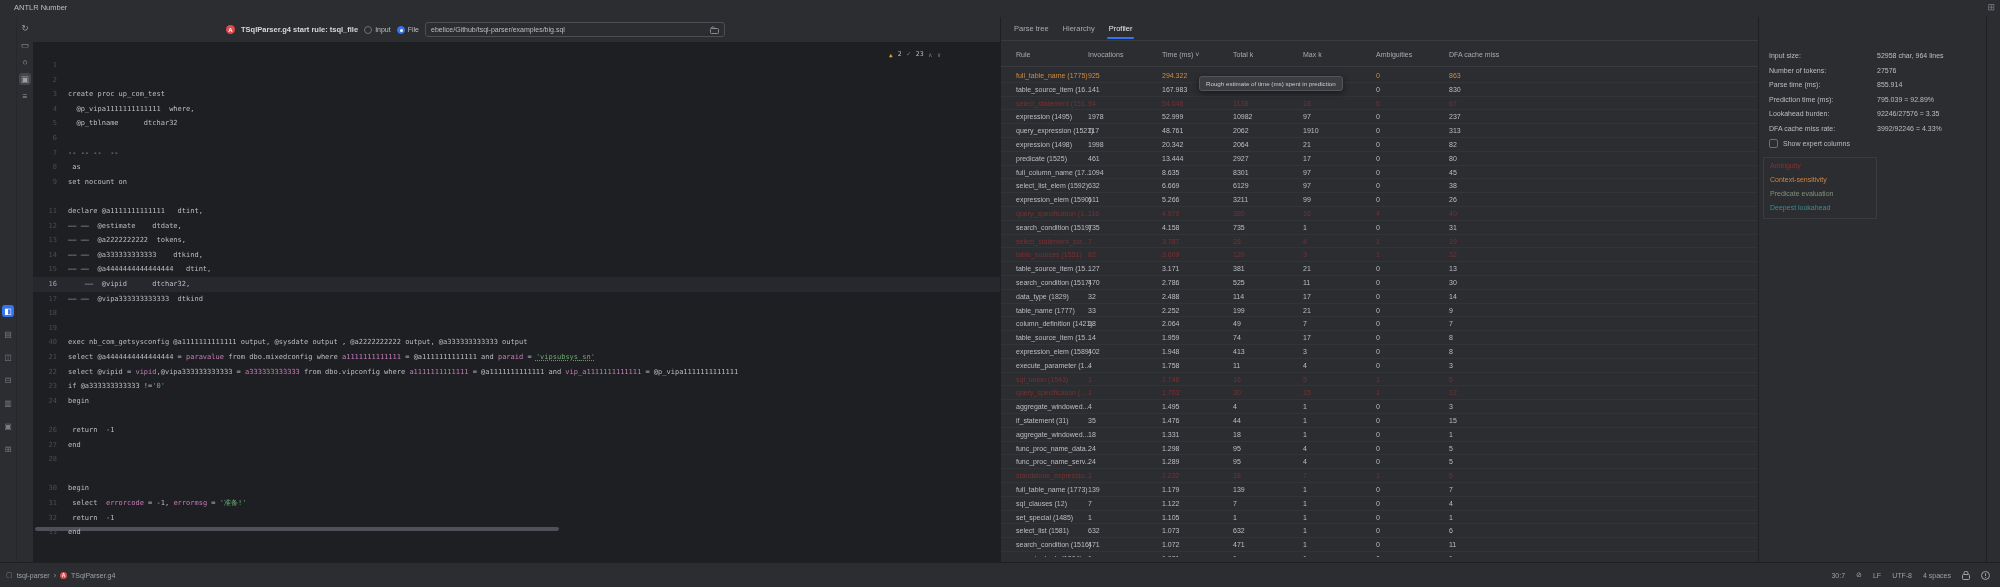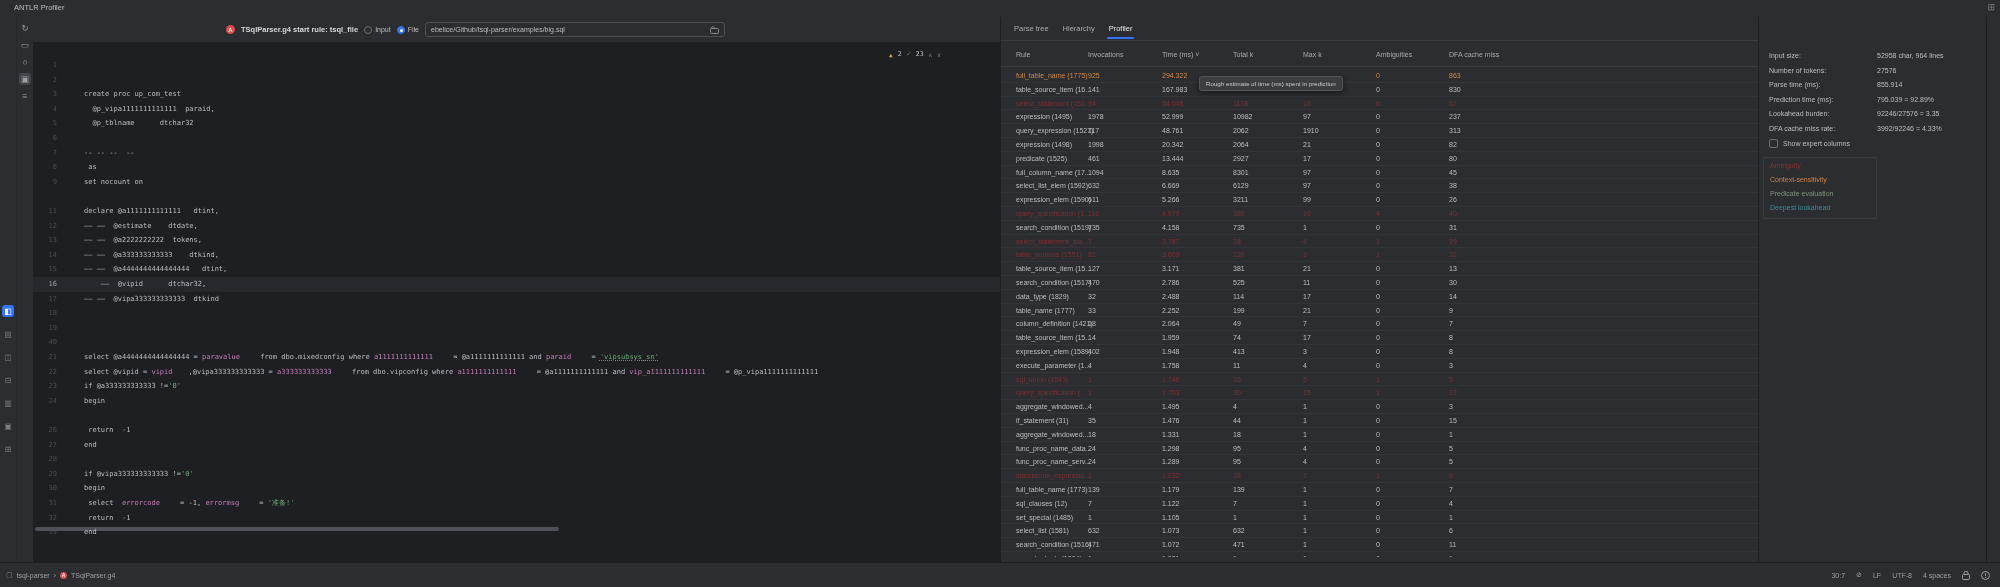--- a/index.html
+++ b/index.html
@@ -34,21 +34,21 @@
          align-items:center;padding:0 5px;font-size:7px;color:#bcbec4;box-sizing:border-box;}
   .field .fic{margin-left:auto;opacity:.8;}
   
   .editor{position:absolute;left:33px;top:42px;width:967px;height:520px;background:#1e1f22;
           font-family:"DejaVu Sans Mono",monospace;font-size:7px;overflow:hidden;}
   .eline{position:absolute;left:0;width:967px;height:14.6px;line-height:14.6px;white-space:pre;}
   .eline.hl{background:#26282e;}
   .lnum{position:absolute;left:0;top:0;width:24px;text-align:right;color:#494d54;font-size:7px;line-height:14.6px;}
   .eline.hl .lnum{color:#9ca0a8;}
   .lcode{position:absolute;left:35px;top:0;line-height:14.6px;}
-  .cd{color:#bcbec4;margin-left:16px;} .cp{color:#c77dbb;} .cs{color:#6aab73;}
+  .cd{color:#bcbec4;} .cp{color:#c77dbb;} .cs{color:#6aab73;}
   .csu{color:#6aab73;text-decoration:underline dotted #5d9a64;}
   .bulb{position:absolute;left:36px;width:8px;height:8px;border-radius:50% 50% 40% 40%;background:#e2b33f;
         box-shadow:0 1px 0 #8a6d25;}
   .hscroll{position:absolute;left:2px;top:485px;width:524px;height:4px;border-radius:2px;background:#4e5157;}
   .inspect{position:absolute;left:856px;top:8px;display:flex;align-items:center;gap:5px;font-size:6.5px;color:#bcbec4;}
   .warn-tri{color:#d9a343;font-size:6px;} .ok-check{color:#57965c;font-size:7px;} .chev{color:#7a7e85;font-size:6px;}
   
   .profiler{position:absolute;left:1000px;top:17px;width:758px;height:545px;background:#2b2d30;border-left:1px solid #1e1f22;box-sizing:border-box;}
   .tabs{position:absolute;left:13px;top:0;height:23px;display:flex;gap:14px;align-items:center;font-size:7.5px;color:#a8abb2;}
   .tab{position:relative;height:23px;display:flex;align-items:center;}
@@ -85,21 +85,21 @@
               display:flex;align-items:center;justify-content:center;}
   .proj-ic{font-size:7px;color:#7a7e85;}
   svg{display:block;}
 </style>
 </head>
 <body>
 
 <div id="app">
 
   <div class="hdr">
-    <span class="title">ANTLR Profiler</span>
+    <span class="title">ANTLR Number</span>
     <span class="grid-ic">⊞</span>
   </div>
 
   <div class="stripe" id="stripe">
       <div class="ic first active">◧</div>
       <div class="ic">▤</div>
       <div class="ic">◫</div>
       <div class="ic">⊟</div>
       <div class="ic">▥</div>
       <div class="ic">▣</div>
@@ -144,45 +144,44 @@
       <span>2</span>
       <span class="ok-check">✓</span>
       <span>23</span>
       <span class="chev">∧</span>
       <span class="chev">∨</span>
     </div>
     <div class="hscroll"></div>
   <div class="eline" style="top: 16px;"><div class="lnum">1</div><div class="lcode"></div></div>
       <div class="eline" style="top: 30.6px;"><div class="lnum">2</div><div class="lcode"></div></div>
       <div class="eline" style="top: 45.2px;"><div class="lnum">3</div><div class="lcode"><span class="cd">create proc up_com_test</span></div></div>
-      <div class="eline" style="top: 59.8px;"><div class="lnum">4</div><div class="lcode"><span class="cd">  @p_vipa1111111111111  paraid,</span></div></div>
+      <div class="eline" style="top: 59.8px;"><div class="lnum">4</div><div class="lcode"><span class="cd">  @p_vipa1111111111111  where,</span></div></div>
       <div class="eline" style="top: 74.4px;"><div class="lnum">5</div><div class="lcode"><span class="cd">  @p_tblname      dtchar32</span></div></div>
       <div class="eline" style="top: 89px;"><div class="lnum">6</div><div class="lcode"></div></div>
       <div class="eline" style="top: 103.6px;"><div class="lnum">7</div><div class="lcode"><span class="cd">-- -- --  --</span></div></div>
       <div class="eline" style="top: 118.2px;"><div class="lnum">8</div><div class="lcode"><span class="cd"> as</span></div></div>
       <div class="eline" style="top: 132.8px;"><div class="lnum">9</div><div class="lcode"><span class="cd">set nocount on</span></div></div>
       <div class="eline" style="top: 162px;"><div class="lnum">11</div><div class="lcode"><span class="cd">declare @a1111111111111   dtint,</span></div></div>
       <div class="eline" style="top: 176.6px;"><div class="lnum">12</div><div class="lcode"><span class="cd">—— ——  @estimate    dtdate,</span></div></div>
       <div class="eline" style="top: 191.2px;"><div class="lnum">13</div><div class="lcode"><span class="cd">—— ——  @a2222222222  tokens,</span></div></div>
       <div class="eline" style="top: 205.8px;"><div class="lnum">14</div><div class="lcode"><span class="cd">—— ——  @a333333333333    dtkind,</span></div></div>
       <div class="eline" style="top: 220.4px;"><div class="lnum">15</div><div class="lcode"><span class="cd">—— ——  @a4444444444444444   dtint,</span></div></div>
       <div class="bulb" style="top: 238px;"></div>
       <div class="eline hl" style="top: 235px;"><div class="lnum">16</div><div class="lcode"><span class="cd">    ——  @vipid      dtchar32,</span></div></div>
       <div class="eline" style="top: 249.6px;"><div class="lnum">17</div><div class="lcode"><span class="cd">—— ——  @vipa333333333333  dtkind</span></div></div>
       <div class="eline" style="top: 264.2px;"><div class="lnum">18</div><div class="lcode"></div></div>
       <div class="eline" style="top: 278.8px;"><div class="lnum">19</div><div class="lcode"></div></div>
-      <div class="eline" style="top: 293.4px;"><div class="lnum">40</div></div>
+      <div class="eline" style="top: 293.4px;"><div class="lnum">40</div><div class="lcode"><span class="cd">exec nb_com_getsysconfig @a1111111111111 output, @sysdate output , @a2222222222 output, @a333333333333 output</span></div></div>
       <div class="eline" style="top: 308px;"><div class="lnum">21</div><div class="lcode"><span class="cd">select @a4444444444444444 = </span><span class="cp">paravalue</span><span class="cd"> from dbo.mixedconfig where </span><span class="cp">a1111111111111</span><span class="cd"> = @a1111111111111 and </span><span class="cp">paraid</span><span class="cd"> = </span><span class="csu">'vipsubsys_sn'</span></div></div>
       <div class="eline" style="top: 322.6px;"><div class="lnum">22</div><div class="lcode"><span class="cd">select @vipid = </span><span class="cp">vipid</span><span class="cd">,@vipa333333333333 = </span><span class="cp">a333333333333</span><span class="cd"> from dbo.vipconfig where </span><span class="cp">a1111111111111</span><span class="cd"> = @a1111111111111 and </span><span class="cp">vip_a1111111111111</span><span class="cd"> = @p_vipa1111111111111</span></div></div>
       <div class="eline" style="top: 337.2px;"><div class="lnum">23</div><div class="lcode"><span class="cd">if @a333333333333 !=</span><span class="cs">'0'</span></div></div>
       <div class="eline" style="top: 351.8px;"><div class="lnum">24</div><div class="lcode"><span class="cd">begin</span></div></div>
       <div class="eline" style="top: 381px;"><div class="lnum">26</div><div class="lcode"><span class="cd"> return  -1</span></div></div>
       <div class="eline" style="top: 395.6px;"><div class="lnum">27</div><div class="lcode"><span class="cd">end</span></div></div>
       <div class="eline" style="top: 410.2px;"><div class="lnum">28</div><div class="lcode"></div></div>
-      <div class="eline" style="top: 424.8px;"><div class="lnum">29</div><div class="lcode"><span class="cd">if @vipa333333333333 !=</span><span class="cs">'0'</span></div></div>
       <div class="eline" style="top: 439.4px;"><div class="lnum">30</div><div class="lcode"><span class="cd">begin</span></div></div>
       <div class="eline" style="top: 454px;"><div class="lnum">31</div><div class="lcode"><span class="cd"> select  </span><span class="cp">errorcode</span><span class="cd"> = -1, </span><span class="cp">errormsg</span><span class="cd"> = </span><span class="cs">'准备!'</span></div></div>
       <div class="eline" style="top: 468.6px;"><div class="lnum">32</div><div class="lcode"><span class="cd"> return  -1</span></div></div>
       <div class="eline" style="top: 483.2px;"><div class="lnum">33</div><div class="lcode"><span class="cd">end</span></div></div>
     </div>
 
   <div class="profiler">
     <div class="tabs" id="tabs">
         <div class="tab">Parse tree</div>
         <div class="tab">Hierarchy</div>

